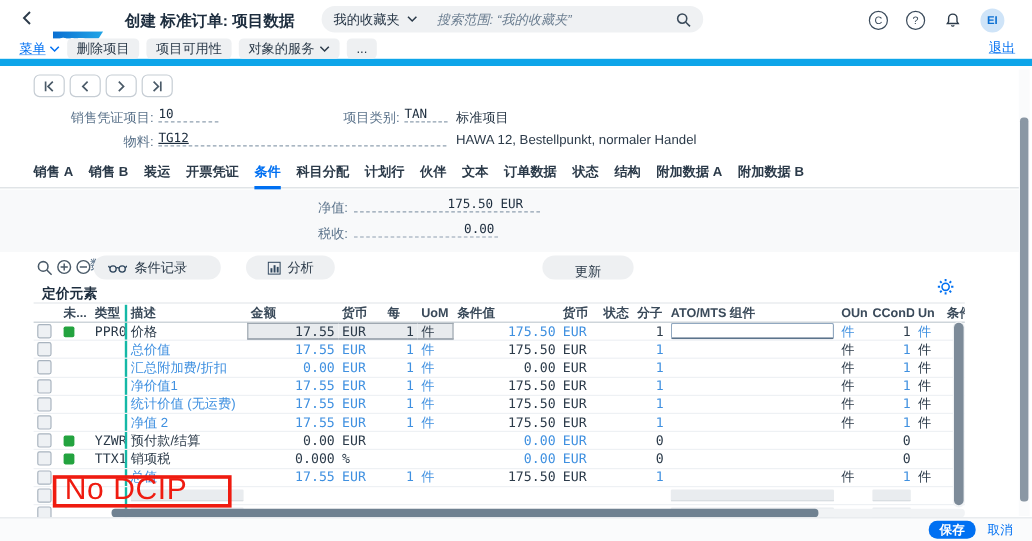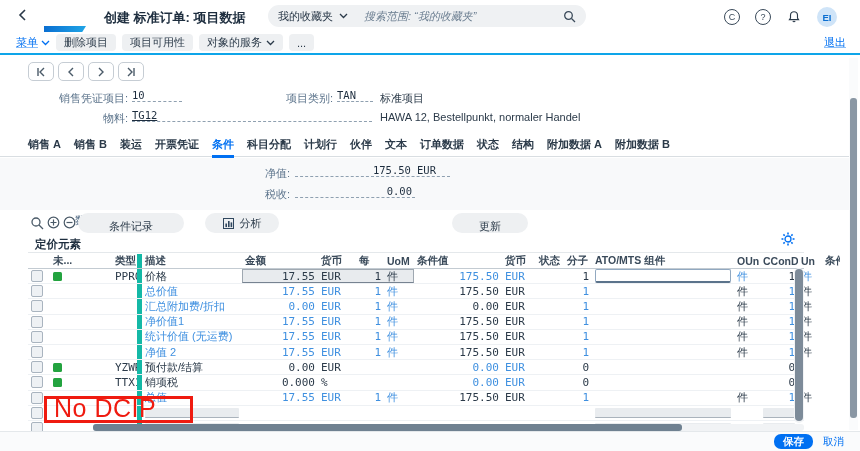--- a/index.html
+++ b/index.html
@@ -22,22 +22,22 @@
   .search .ph{margin-left:16px;font-style:italic;color:#6a7d90;font-size:11px;}
   .search .mag{margin-left:auto;}
   .topicons{position:absolute;left:724px;top:7px;display:flex;align-items:center;gap:15px;}
   .ric{width:16px;height:16px;display:flex;align-items:center;justify-content:center;
        border:1px solid #3a4a5a;border-radius:50%;font-size:9px;color:#3a4a5a;box-sizing:border-box;cursor:pointer;}
   .ric.noborder{border:none;}
   .avatar{width:20px;height:20px;border-radius:50%;background:#cfe4f8;color:#0a6ed1;
           font-size:9.5px;font-weight:bold;display:flex;align-items:center;justify-content:center;cursor:pointer;}
 
   
-  .menubar{position:absolute;left:0;top:32px;width:860px;height:23px;border-bottom:2px solid #0ea5e9;
-           display:flex;align-items:center;padding-left:16px;box-sizing:border-box;gap:6px;background:#fff;}
+  .menubar{position:absolute;left:0;top:32px;width:860px;height:23px;border-bottom:6px solid #0ea5e9;
+           display:flex;padding-left:16px;box-sizing:border-box;gap:6px;background:#fff;}
   .mlink{color:#0070f2;display:flex;align-items:center;gap:3px;cursor:pointer;text-decoration:underline;text-decoration-color:rgba(0,112,242,.45);}
   .mbtn{background:#eef0f2;border-radius:4px;height:17px;padding:0 8px;color:#2b3a49;
         display:flex;align-items:center;gap:4px;cursor:pointer;}
   .exitlink{position:absolute;right:14px;color:#0070f2;cursor:pointer;text-decoration:underline;text-decoration-color:rgba(0,112,242,.45);}
 
   
   .navrow{position:absolute;left:28px;top:62px;display:flex;gap:4px;}
   .navbtn{width:24px;height:17px;border:1px solid #c6cdd4;border-radius:5px;background:#fff;
           display:flex;align-items:center;justify-content:center;cursor:pointer;}
 
@@ -70,21 +70,21 @@
   .hcell{font-size:10.5px;font-weight:bold;color:#3a4a5a;padding:0 3px;box-sizing:border-box;
          overflow:hidden;white-space:nowrap;flex:none;}
   .trow{display:flex;height:14.2px;border-bottom:1px solid #eef1f4;align-items:center;}
   .tcell{padding:0 3px;box-sizing:border-box;overflow:hidden;white-space:nowrap;flex:none;
          font-size:11px;color:#2b3a49;height:100%;display:flex;align-items:center;}
   .num{justify-content:flex-end;}
   .c-sel{width:22px;}.c-inact{width:26px;}.c-type{width:30px;}.c-desc{width:100px;}
   .c-amount{width:76px;}.c-curr{width:38px;}.c-per{width:28px;}.c-uom{width:30px;}
   .c-cval{width:88px;}.c-curr2{width:34px;}.c-status{width:28px;}.c-numer{width:28px;}
   .c-ato{width:142px;}.c-oun{width:26px;}.c-cconde{width:38px;}.c-un{width:24px;}.c-cond{width:18px;}
-  .sepr{border-right:5px solid #14b8a6;margin-left:36px;}
+  .sepr{border-right:2px solid #14b8a6;}
   .blu{color:#3f90e0;}
   .cbx{width:10px;height:10px;border:1px solid #a9b4bf;border-radius:2px;background:#eef1f4;cursor:pointer;}
   .greensq{width:9px;height:9px;background:#23a33f;border-radius:1.5px;}
   .hl{background:#e8ebee;border-top:1px solid #9fa8b1;border-bottom:1px solid #778391;}
   .hl-first{border-left:1px solid #9fa8b1;}
   .hl-last{border-right:1px solid #9fa8b1;}
   .atoinput{width:100%;height:11px;background:#fff;border:1px solid #91a8c0;border-bottom:2px solid #5b738b;border-radius:2px;}
   .cellinput{width:100%;height:9px;background:#e9ecef;border-bottom:1px solid #aab3bc;border-radius:1px;}
   .vscroll{position:absolute;left:766px;top:16px;width:10px;height:155px;background:#f1f3f5;border-radius:5px;}
   .vthumb{position:absolute;left:1px;top:1px;width:8px;height:152px;background:#7d8b99;border-radius:4px;cursor:pointer;}
@@ -236,21 +236,21 @@
         <circle cx="6.5" cy="6.5" r="5.3" stroke="#4a5a68" stroke-width="1.2" fill="none"></circle>
         <path d="M6.5 3.5 V9.5 M3.5 6.5 H9.5" stroke="#4a5a68" stroke-width="1.2"></path>
       </svg>
   </span>
   <span class="ticon" style="left:63px;top:216px;">
     <svg width="13" height="13" viewBox="0 0 13 13">
         <circle cx="6.5" cy="6.5" r="5.3" stroke="#4a5a68" stroke-width="1.2" fill="none"></circle>
         <path d="M3.5 6.5 H9.5" stroke="#4a5a68" stroke-width="1.2"></path>
       </svg>
   </span>
-  <span class="tbtn" style="left:78px;top:213px;width:106px;justify-content:flex-start;flex-direction:column;">
+  <span class="tbtn" style="left:78px;top:213px;width:106px;justify-content:flex-start;">
     <svg width="16" height="9" viewBox="0 0 16 9">
         <circle cx="4.2" cy="5.2" r="2.6" stroke="#30475e" stroke-width="1.1" fill="none"></circle>
         <circle cx="11.8" cy="5.2" r="2.6" stroke="#30475e" stroke-width="1.1" fill="none"></circle>
         <path d="M6.8 4.6 Q8 3.4 9.2 4.6 M1.6 4.4 L0.4 2.6 M14.4 4.4 L15.6 2.6" stroke="#30475e" stroke-width="1.1" fill="none"></path>
       </svg>
     <span>条件记录</span>
   </span>
   <span class="tbtn" style="left:205px;top:213px;width:74px;justify-content:center;">
     <svg width="11" height="11" viewBox="0 0 11 11">
         <rect x="0.5" y="0.5" width="10" height="10" stroke="#30475e" stroke-width="1" fill="none"></rect>

